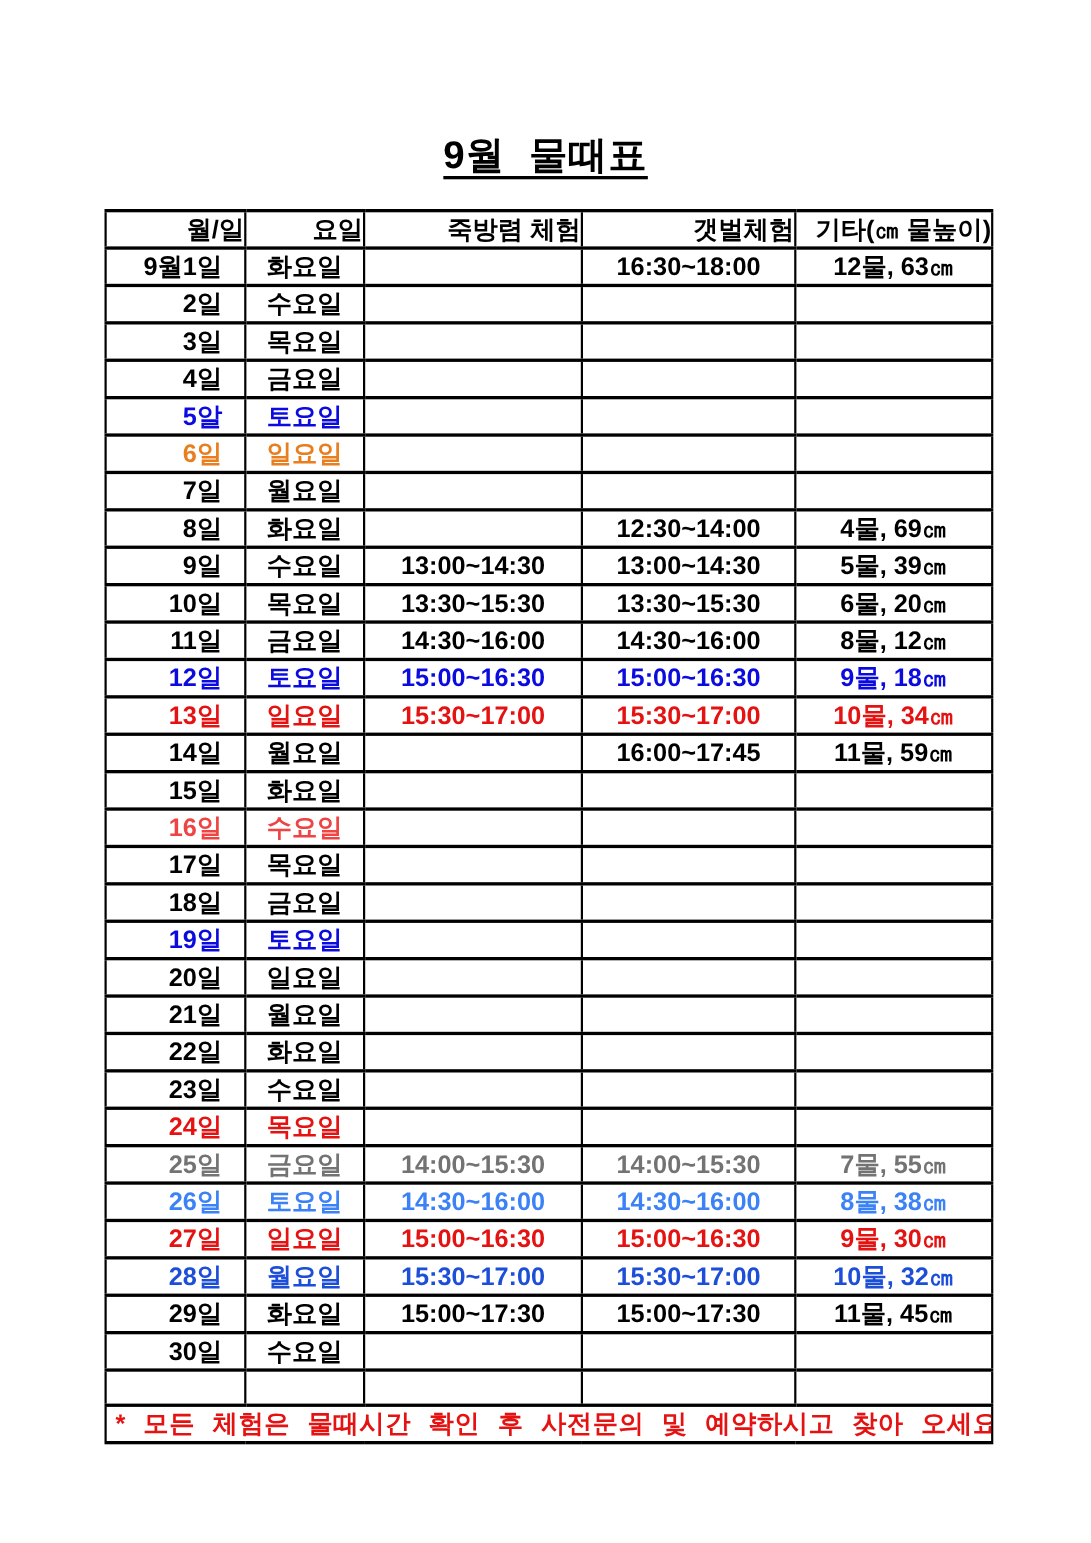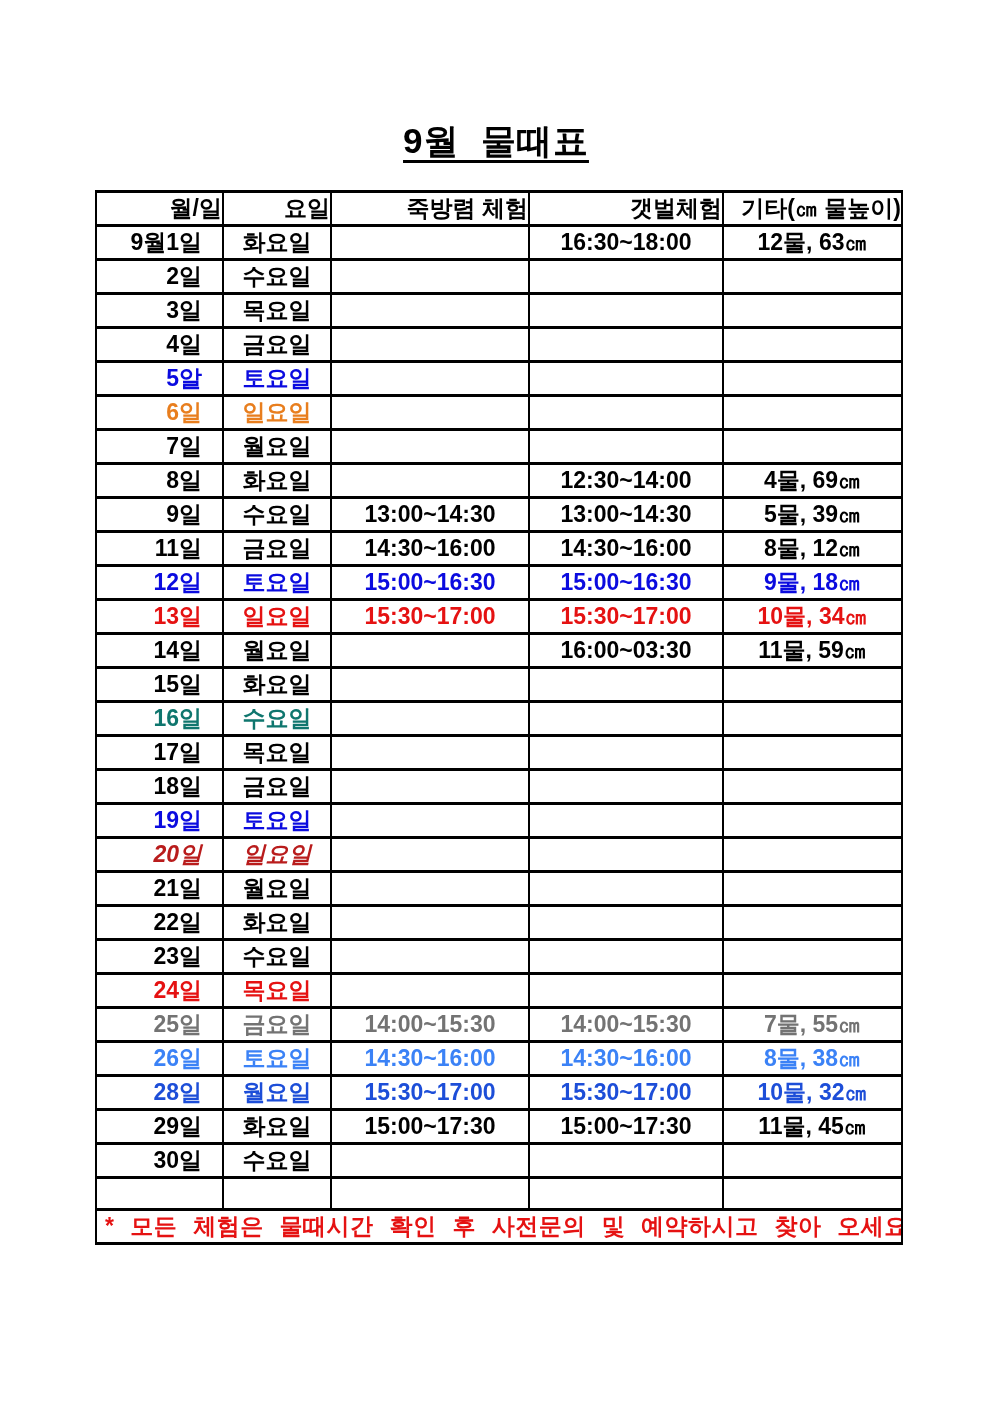--- a/index.html
+++ b/index.html
@@ -143,20 +143,27 @@
           <td>12:30~14:00</td>
           <td>4물, 69㎝</td>
         </tr>
         <tr style="color: rgb(0, 0, 0);">
           <td class="date-col">9일</td>
           <td>수요일</td>
           <td>13:00~14:30</td>
           <td>13:00~14:30</td>
           <td>5물, 39㎝</td>
         </tr>
+        <tr style="color: rgb(0, 0, 0);">
+          <td class="date-col">10일</td>
+          <td>목요일</td>
+          <td>13:30~15:30</td>
+          <td>13:30~15:30</td>
+          <td>6물, 20㎝</td>
+        </tr>
         <tr style="color: rgb(0, 0, 0); padding-left: 24px;">
           <td class="date-col">11일</td>
           <td>금요일</td>
           <td>14:30~16:00</td>
           <td>14:30~16:00</td>
           <td>8물, 12㎝</td>
         </tr>
         <tr style="color: rgb(11, 11, 223);">
           <td class="date-col">12일</td>
           <td>토요일</td>
@@ -168,31 +175,31 @@
           <td class="date-col">13일</td>
           <td>일요일</td>
           <td>15:30~17:00</td>
           <td>15:30~17:00</td>
           <td>10물, 34㎝</td>
         </tr>
         <tr style="color: rgb(0, 0, 0);">
           <td class="date-col">14일</td>
           <td>월요일</td>
           <td></td>
-          <td>16:00~03:30</td>
+          <td>16:00~17:45</td>
           <td>11물, 59㎝</td>
         </tr>
         <tr style="color: rgb(0, 0, 0);">
           <td class="date-col">15일</td>
           <td>화요일</td>
           <td></td>
           <td></td>
           <td></td>
         </tr>
-        <tr style="color: #0f766e;">
+        <tr style="color: #ef4444;">
           <td class="date-col">16일</td>
           <td>수요일</td>
           <td></td>
           <td></td>
           <td></td>
         </tr>
         <tr style="color: rgb(0, 0, 0);">
           <td class="date-col">17일</td>
           <td>목요일</td>
           <td></td>
@@ -206,21 +213,21 @@
           <td></td>
           <td></td>
         </tr>
         <tr style="color: rgb(11, 11, 223);">
           <td class="date-col">19일</td>
           <td>토요일</td>
           <td></td>
           <td></td>
           <td></td>
         </tr>
-        <tr style="color: #b91c1c; font-style: italic;">
+        <tr style="color: #000000;">
           <td class="date-col">20일</td>
           <td>일요일</td>
           <td></td>
           <td></td>
           <td></td>
         </tr>
         <tr style="color: rgb(0, 0, 0);">
           <td class="date-col">21일</td>
           <td>월요일</td>
           <td></td>
@@ -254,20 +261,27 @@
           <td>14:00~15:30</td>
           <td>14:00~15:30</td>
           <td>7물, 55㎝</td>
         </tr>
         <tr style="color: #3b82f6;">
           <td class="date-col">26일</td>
           <td>토요일</td>
           <td>14:30~16:00</td>
           <td>14:30~16:00</td>
           <td>8물, 38㎝</td>
+        </tr>
+        <tr style="color: rgb(229, 18, 18);">
+          <td class="date-col">27일</td>
+          <td>일요일</td>
+          <td>15:00~16:30</td>
+          <td>15:00~16:30</td>
+          <td>9물, 30㎝</td>
         </tr>
         <tr style="color: #1d4ed8;">
           <td class="date-col">28일</td>
           <td>월요일</td>
           <td>15:30~17:00</td>
           <td>15:30~17:00</td>
           <td>10물, 32㎝</td>
         </tr>
         <tr style="color: rgb(0, 0, 0);">
           <td class="date-col">29일</td>

